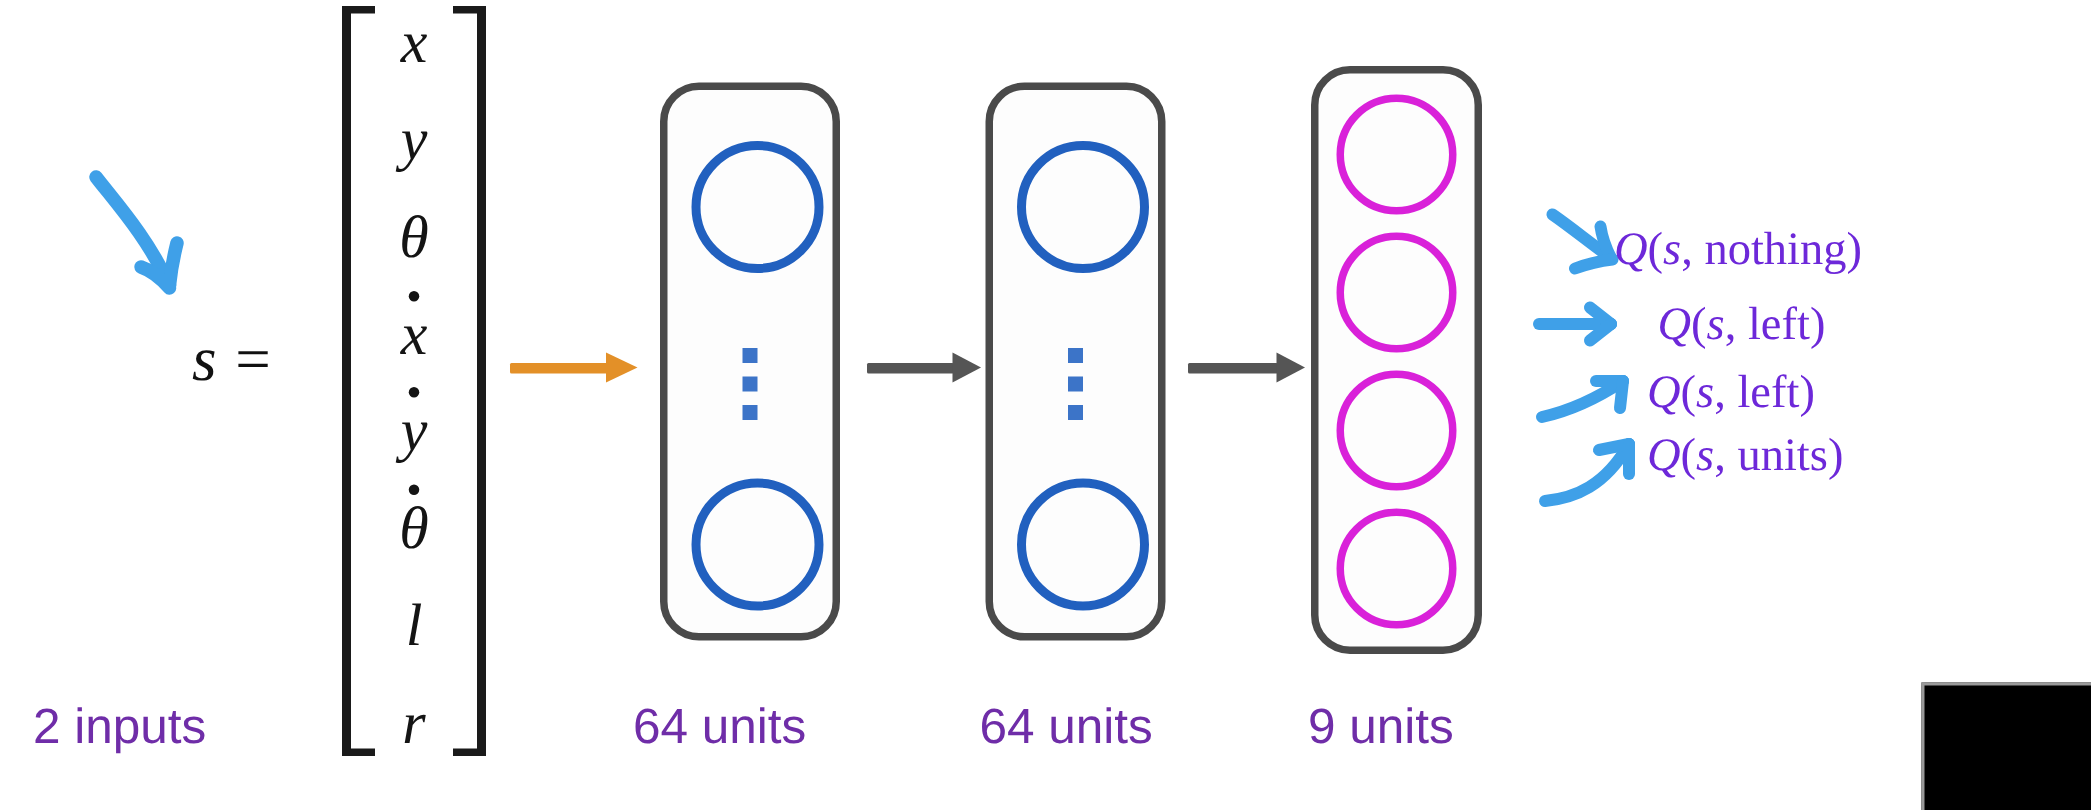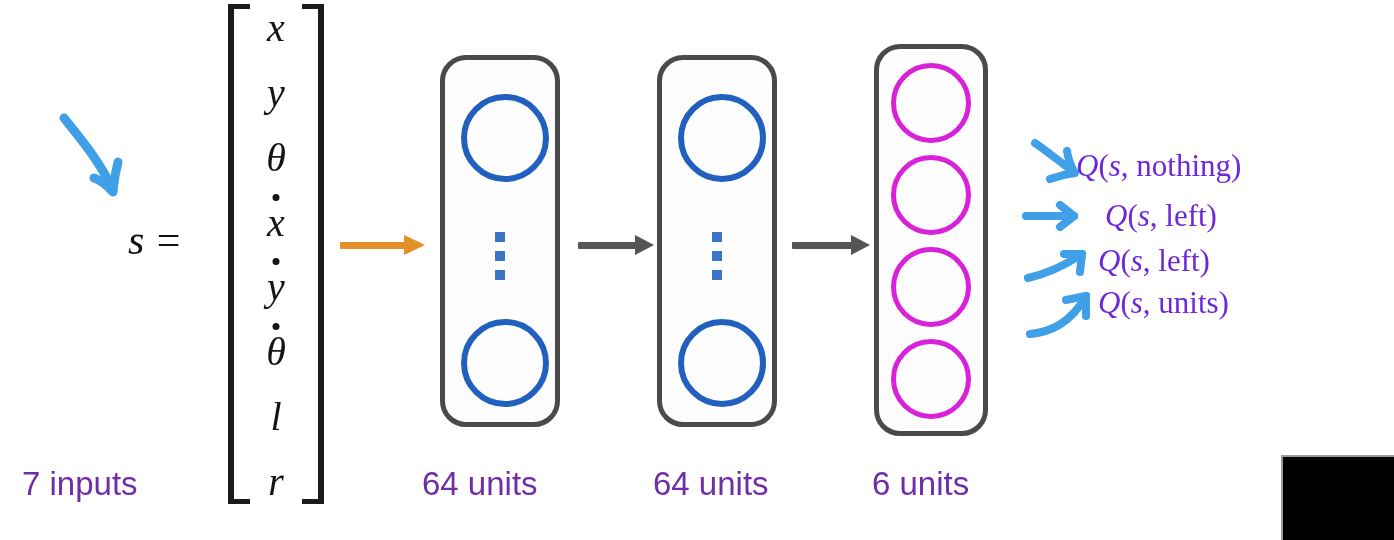--- a/index.html
+++ b/index.html
@@ -223,20 +223,20 @@
   </div>
 
   <div class="q-label" style="left:1098px;top:243px;">
     <i>Q</i><span class="rm">(</span><i>s</i><span class="rm">, </span><span class="rm">left</span><span class="rm">)</span>
   </div>
 
   <div class="q-label" style="left:1098px;top:285px;">
     <i>Q</i><span class="rm">(</span><i>s</i><span class="rm">, </span><span class="rm">units</span><span class="rm">)</span>
   </div>
 
-  <div class="caption" style="left:22px;top:465px;">7 inputs</div>
+  <div class="caption" style="left:22px;top:465px;">2 inputs</div>
   <div class="caption" style="left:422px;top:465px;">64 units</div>
   <div class="caption" style="left:653px;top:465px;">64 units</div>
-  <div class="caption" style="left:872px;top:465px;">6 units</div>
+  <div class="caption" style="left:872px;top:465px;">9 units</div>
 
   <div id="black-rect"></div>
 
 </div>
 
 </body></html>

